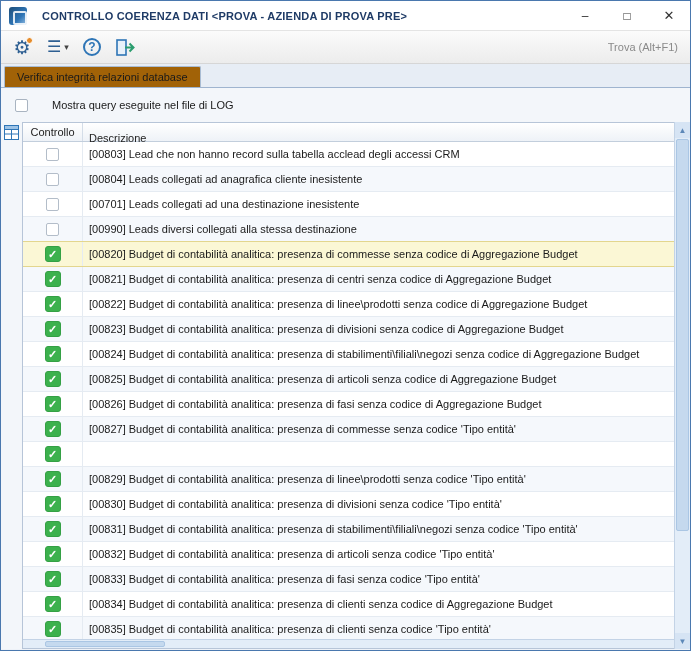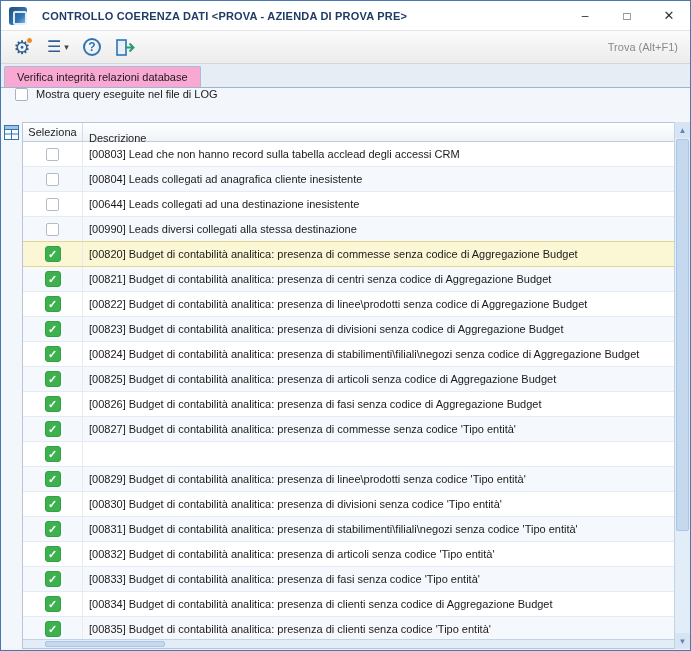--- a/index.html
+++ b/index.html
@@ -70,40 +70,40 @@
   
   .tabbar {
     height: 24px;
     background: #e7edf5;
     display: flex; align-items: flex-end;
     padding-left: 3px;
     border-bottom: 1px solid #9fb4cf;
   }
   .tab {
     padding: 4px 12px 4px 12px;
-    background: #f9a8d4;
+    background: #a16207;
     border: 1px solid #a9bcd3;
     border-bottom: none;
     border-radius: 2px 2px 0 0;
     margin-right: 2px;
     color: #1a1a1a;
     position: relative;
   }
   .tab.active {
     background: #f3f6fa;
     border-color: #8fa8c6;
     bottom: -1px;
     padding-bottom: 5px;
     z-index: 2;
   }
 
   
   .content { background: #f3f6fa; height: calc(100% - 88px); display: flex; flex-direction: column; }
   .log-option {
-    height: 34px; display: flex; align-items: flex-start; gap: 8px; padding-left: 14px;
+    height: 34px; display: flex; align-items: center; gap: 24px; padding-left: 14px;
   }
   .checkbox-unchecked {
     width: 13px; height: 13px; background: #fff;
     border: 1px solid #a9b4c1; border-radius: 2px; flex: none;
   }
 
   
   .grid-wrap { flex: 1; display: flex; align-items: stretch; overflow: hidden; }
   .grid-left { width: 21px; background: #f3f6fa; padding-top: 3px; display: flex; justify-content: center; align-items: flex-start; }
   .grid-outer { flex: 1; display: flex; flex-direction: column; border: 1px solid #b7c5d8; border-right: none; background: #fff; }
@@ -222,21 +222,21 @@
       <svg width="15" height="15" viewBox="0 0 15 15">
         <rect x="0.5" y="0.5" width="14" height="14" fill="#ffffff" stroke="#2e75b6"></rect>
         <rect x="0.5" y="0.5" width="14" height="4" fill="#9dc3e6" stroke="#2e75b6"></rect>
         <line x1="0.5" y1="9" x2="14.5" y2="9" stroke="#2e75b6"></line>
         <line x1="7.5" y1="4.5" x2="7.5" y2="14.5" stroke="#2e75b6"></line>
       </svg>
     </div>
 
     <div class="grid-outer">
       <div class="grid-header">
-        <div class="col-sel">Seleziona</div>
+        <div class="col-sel">Controllo</div>
         <div class="col-desc">Descrizione</div>
       </div>
       <div class="grid-body" id="grid-body">
   <div class="grid-row">
     <div class="cell-sel">
       <span class="row-checkbox unchecked"></span>
     </div>
     <div class="cell-desc row-desc">[00803] Lead che non hanno record sulla tabella acclead degli accessi CRM</div>
   </div>
 
@@ -244,21 +244,21 @@
     <div class="cell-sel">
       <span class="row-checkbox unchecked"></span>
     </div>
     <div class="cell-desc row-desc">[00804] Leads collegati ad anagrafica cliente inesistente</div>
   </div>
 
   <div class="grid-row">
     <div class="cell-sel">
       <span class="row-checkbox unchecked"></span>
     </div>
-    <div class="cell-desc row-desc">[00644] Leads collegati ad una destinazione inesistente</div>
+    <div class="cell-desc row-desc">[00701] Leads collegati ad una destinazione inesistente</div>
   </div>
 
   <div class="grid-row alt">
     <div class="cell-sel">
       <span class="row-checkbox unchecked"></span>
     </div>
     <div class="cell-desc row-desc">[00990] Leads diversi collegati alla stessa destinazione</div>
   </div>
 
   <div class="grid-row highlight">

